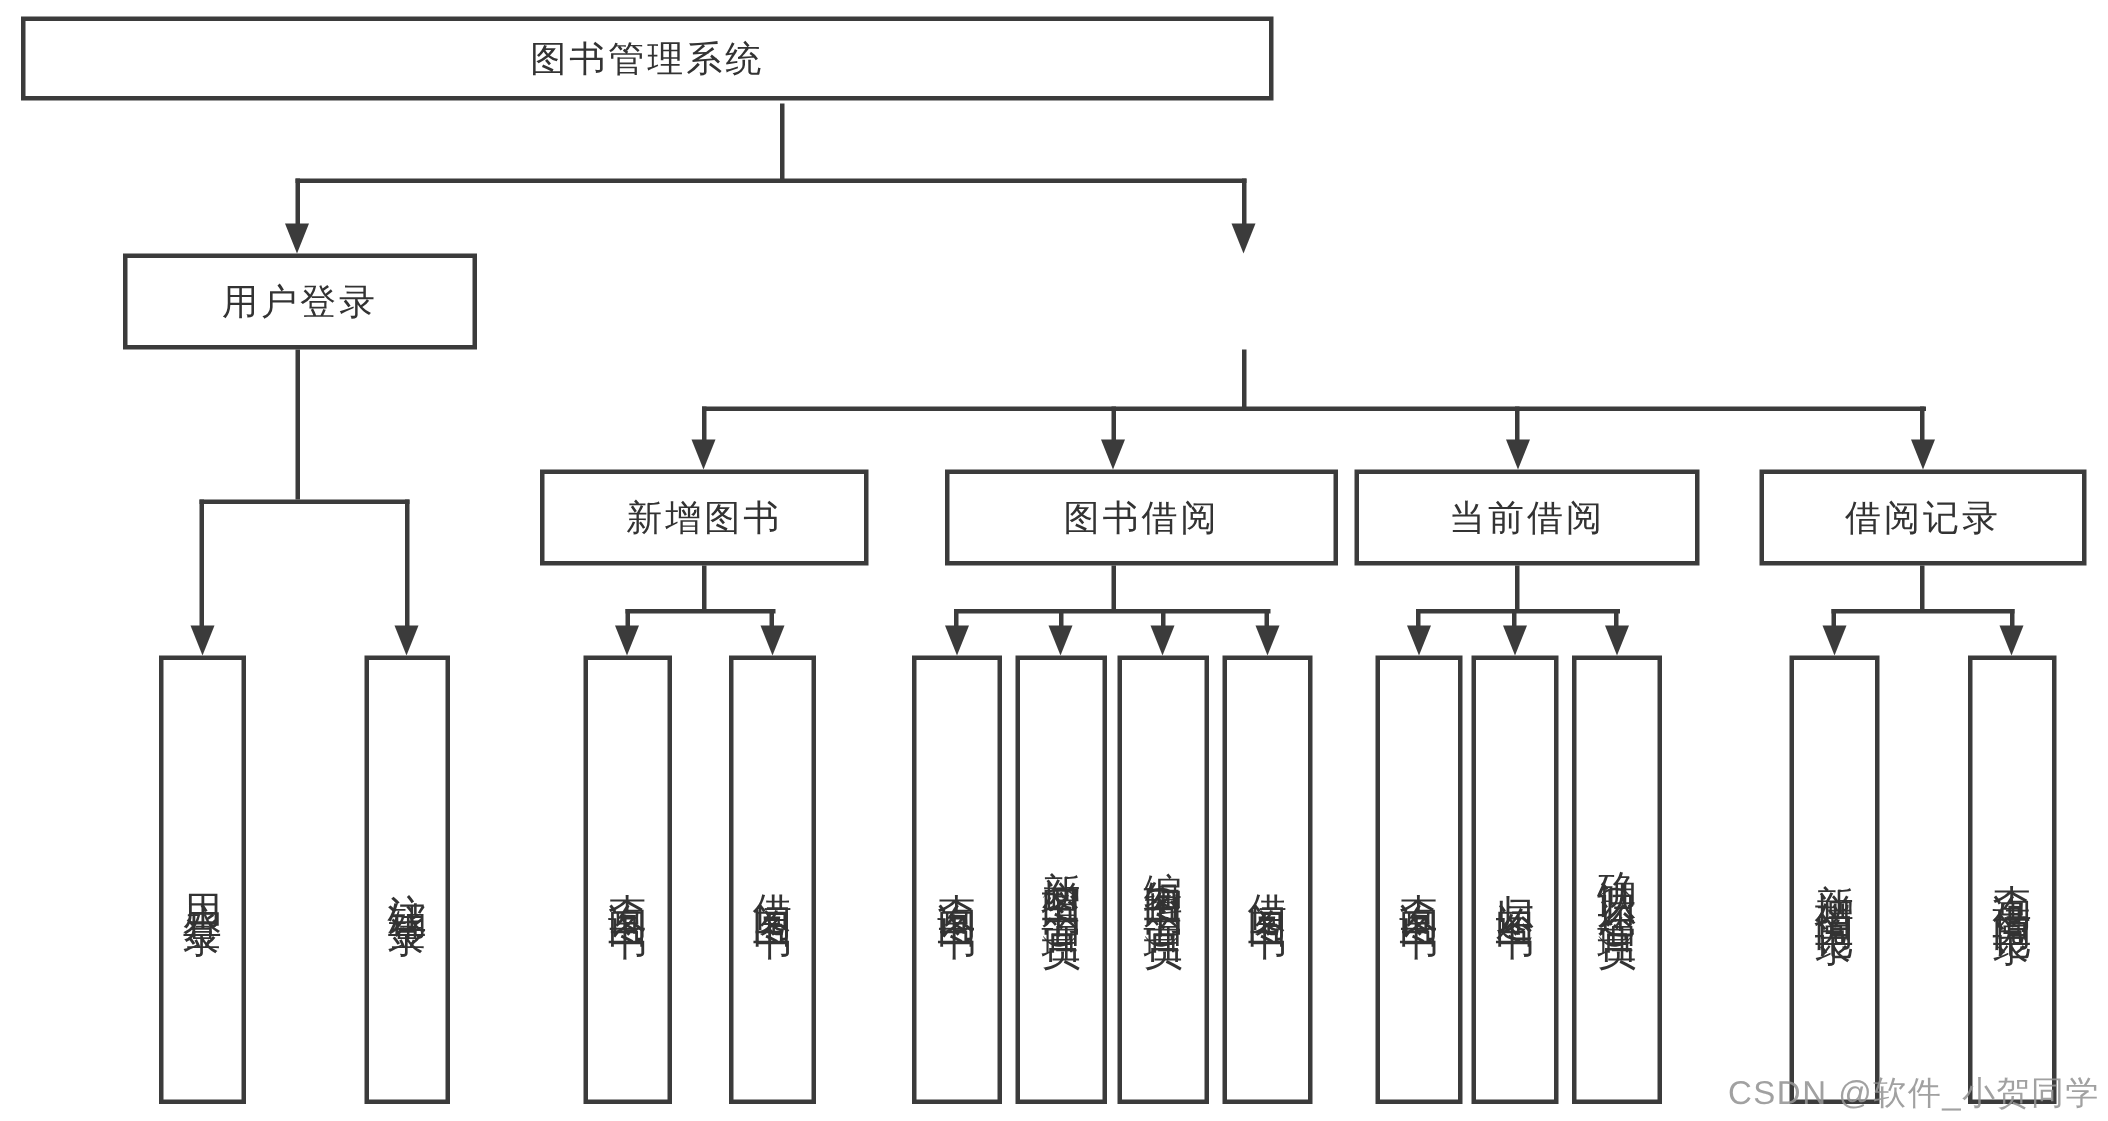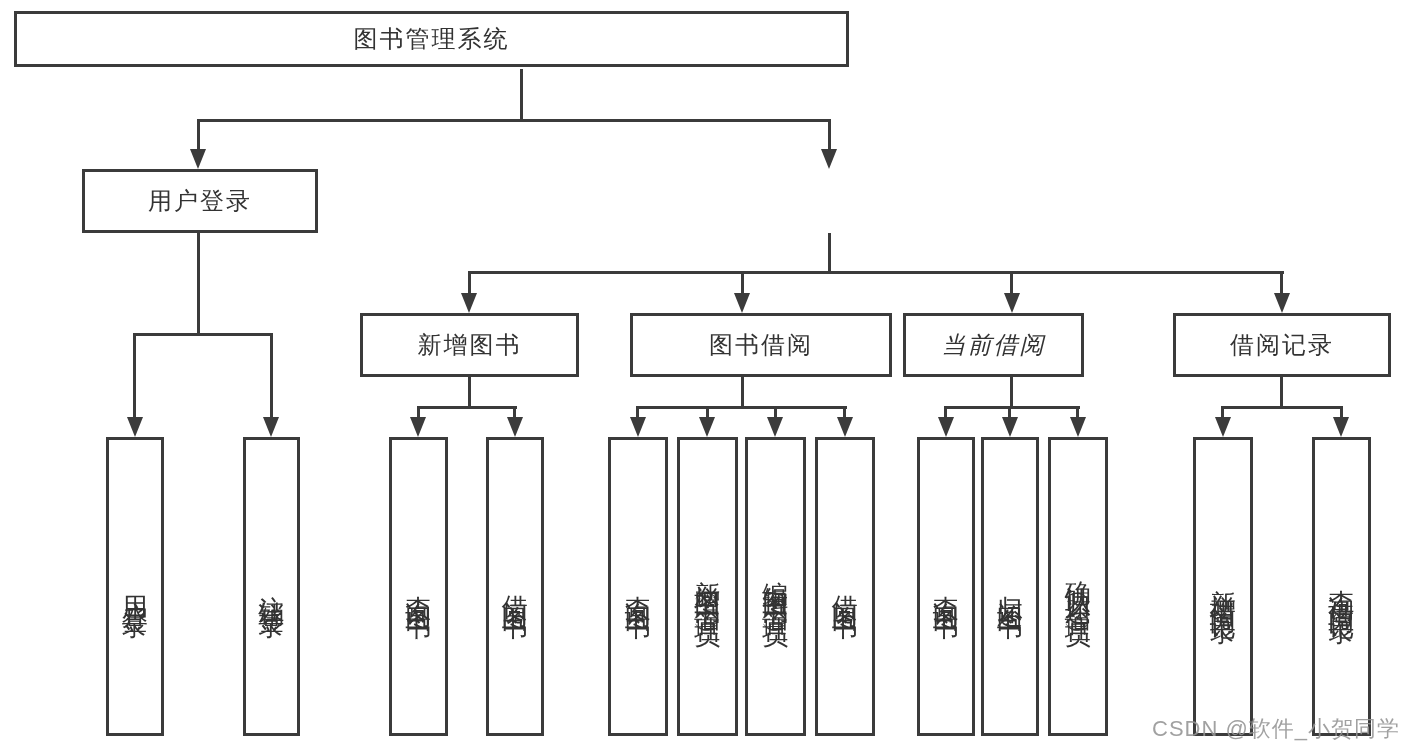--- a/index.html
+++ b/index.html
@@ -70,21 +70,21 @@
   <div class="node" style="left:82px;top:169px;width:236px;height:64px;">
     <span class="hlabel">用户登录</span>
   </div>
 
   <div class="node" style="left:360px;top:313px;width:219px;height:64px;">
     <span class="hlabel">新增图书</span>
   </div>
   <div class="node" style="left:630px;top:313px;width:262px;height:64px;">
     <span class="hlabel">图书借阅</span>
   </div>
-  <div class="node" style="left:903px;top:313px;width:181px;height:64px;font-style:italic;">
+  <div class="node" style="left:903px;top:313px;width:230px;height:64px;">
     <span class="hlabel">当前借阅</span>
   </div>
   <div class="node" style="left:1173px;top:313px;width:218px;height:64px;">
     <span class="hlabel">借阅记录</span>
   </div>
 
   <div class="node leaf" style="left:106px;top:437px;width:58px;height:299px;">
     <span class="vtext">用户登录</span>
   </div>
   <div class="node leaf" style="left:243px;top:437px;width:57px;height:299px;">

